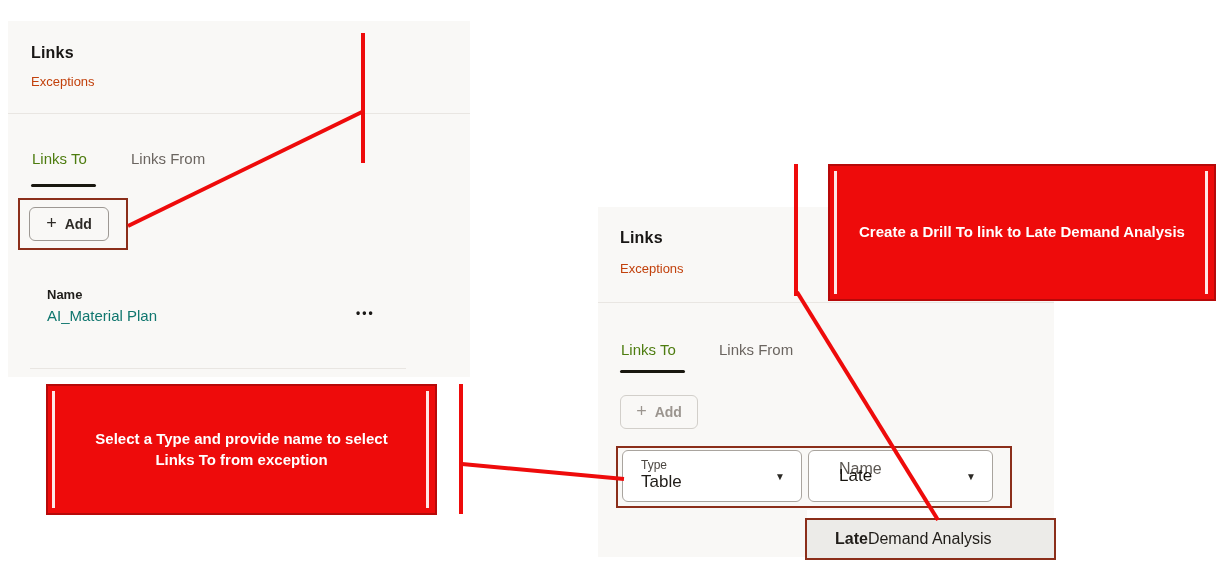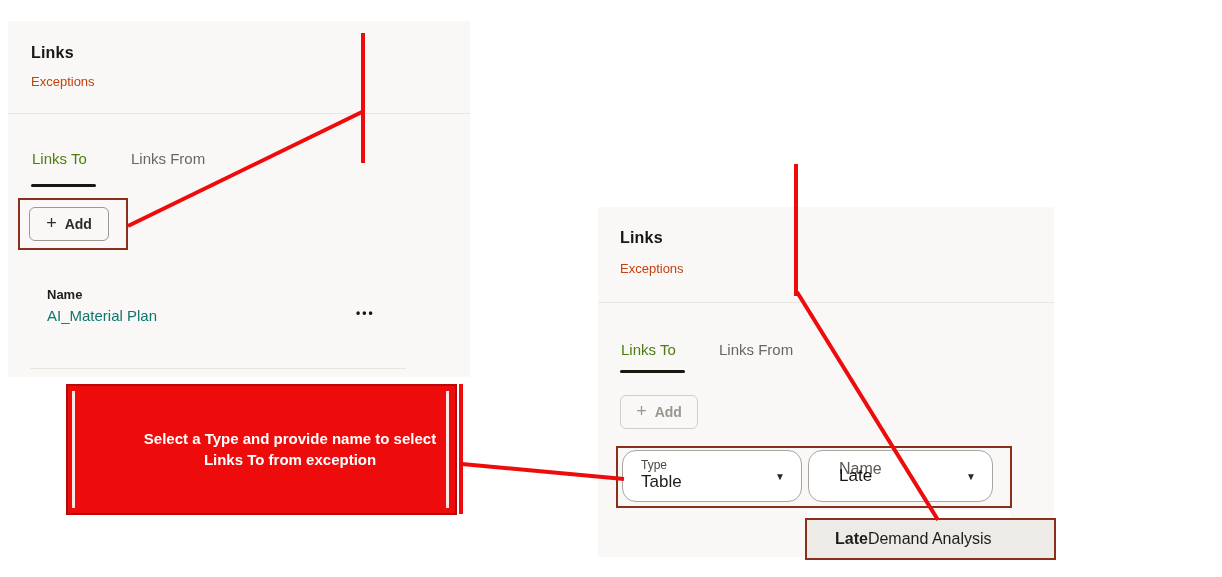--- a/index.html
+++ b/index.html
@@ -26,21 +26,21 @@
   .add-btn .plus { font-size:18px; font-weight:400; line-height:1; position:relative; top:-1px; }
   .add-btn.disabled { border-color:#d2cfca; color:#9b958f; }
   .add-btn.disabled .plus { color:#9b958f; }
 
   .col-header { position:absolute; font-size:13px; font-weight:bold; color:#1f1d1a; }
   .row-value  { position:absolute; font-size:15px; color:#0f766e; }
   .more-btn   { position:absolute; font-size:12px; font-weight:bold; color:#1a1816; letter-spacing:2px; cursor:pointer; }
 
   
   .dropdown { position:absolute; width:180px; height:52px; background:#ffffff; border:1px solid #a9a49e;
-              border-radius:14px; cursor:pointer; }
+              border-radius:6px; cursor:pointer; }
   .dd-label { position:absolute; left:18px; top:7px; font-size:12px; color:#4c4742; }
   .dd-value { position:absolute; left:18px; top:21px; font-size:17px; color:#1f1c18; }
   .dd-caret { position:absolute; right:16px; top:50%; transform:translateY(-50%); font-size:10px; color:#2b2925; }
   .dd-overlap-label { position:absolute; left:30px; top:9px;  font-size:16px; color:#5c5752; }
   .dd-overlap-value { position:absolute; left:30px; top:15px; font-size:17px; color:#17140f; }
 
   
   .ann-rect { position:absolute; border:2px solid #8b2e1a; background:transparent; z-index:4; pointer-events:none; }
 
   
@@ -130,18 +130,21 @@
 
       <line x1="461" y1="384" x2="461" y2="514"></line>
       <line x1="462" y1="464" x2="624" y2="479"></line>
 
       <line x1="796" y1="164" x2="796" y2="296"></line>
       <line x1="797" y1="292" x2="938" y2="520"></line>
     </g>
   </svg>
 
 
-  <div class="callout" style="left:66px; top:384px; width:391px; height:131px;justify-content:flex-end;">
+  <div class="callout" style="left:46px; top:384px; width:391px; height:131px;">
     <div class="txt">Select a Type and provide name to select Links To from exception</div>
   </div>
 
+  <div class="callout" style="left:828px; top:164px; width:388px; height:137px;">
+    <div class="txt">Create a Drill To link to Late Demand Analysis</div>
+  </div>
 
 </div>
 
 </body></html>

